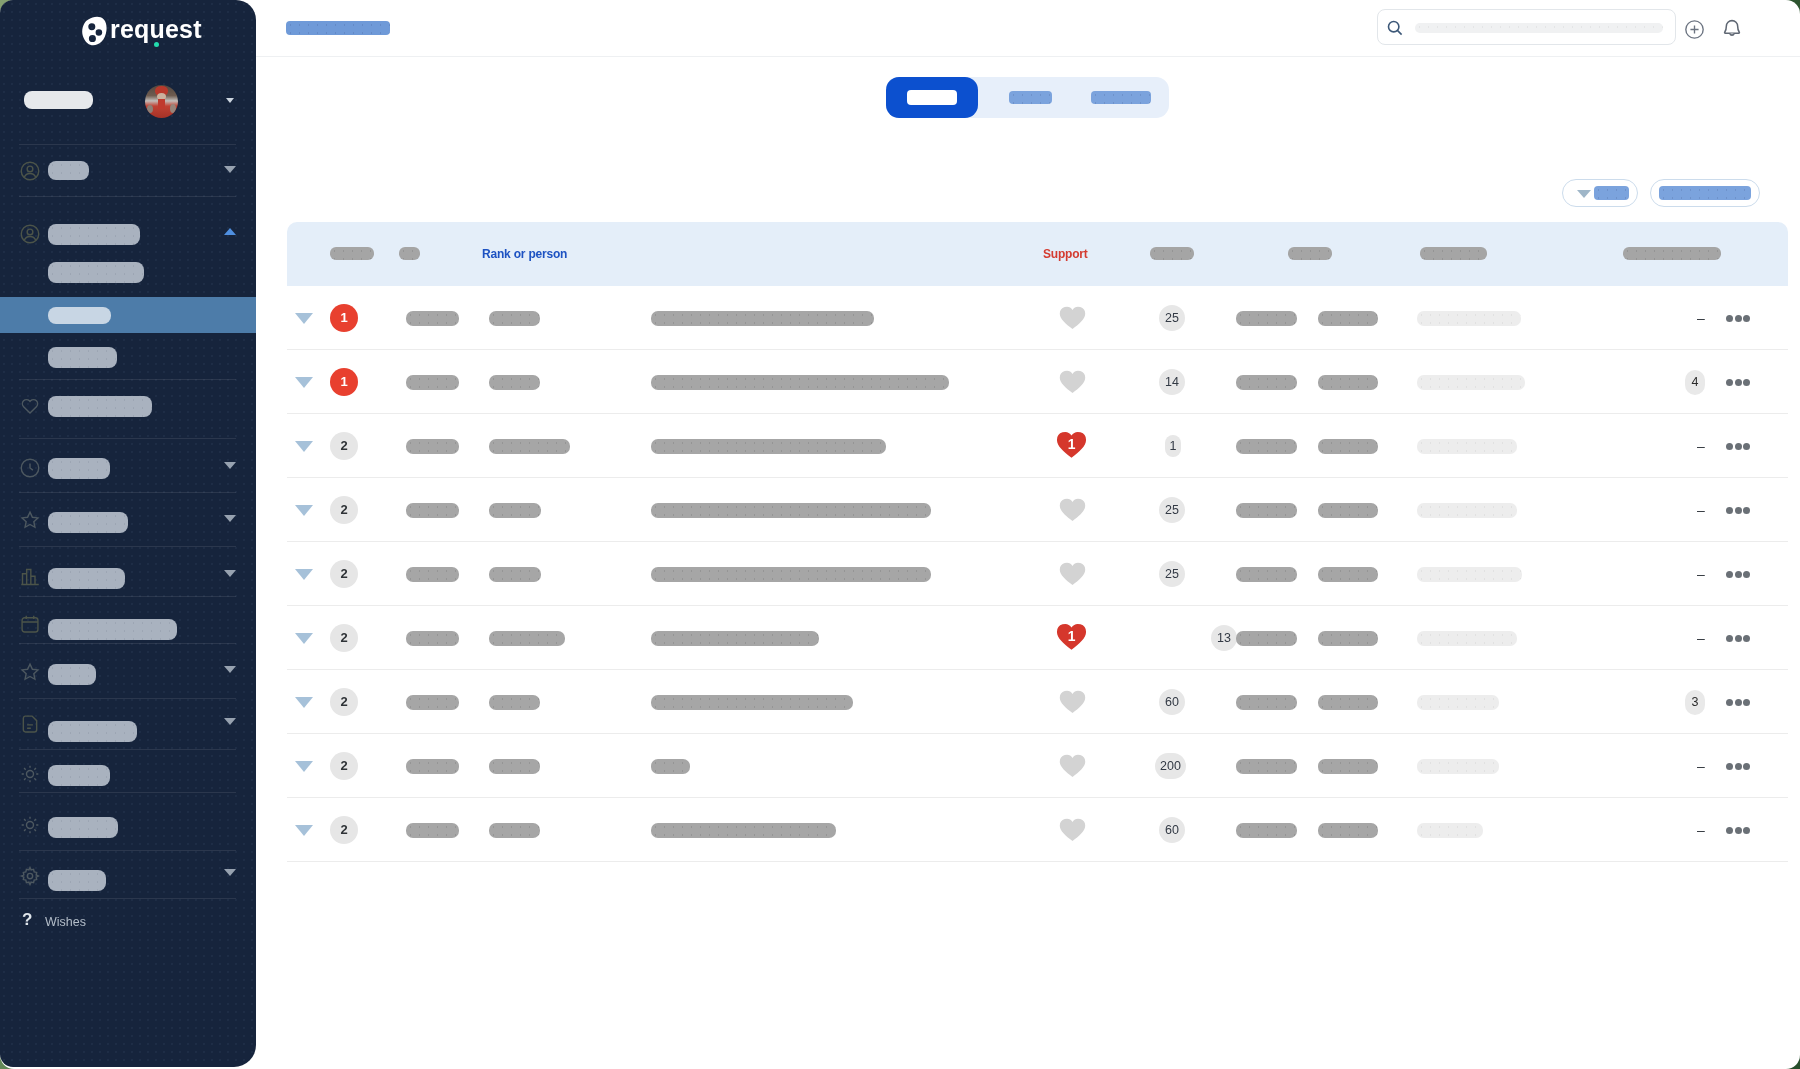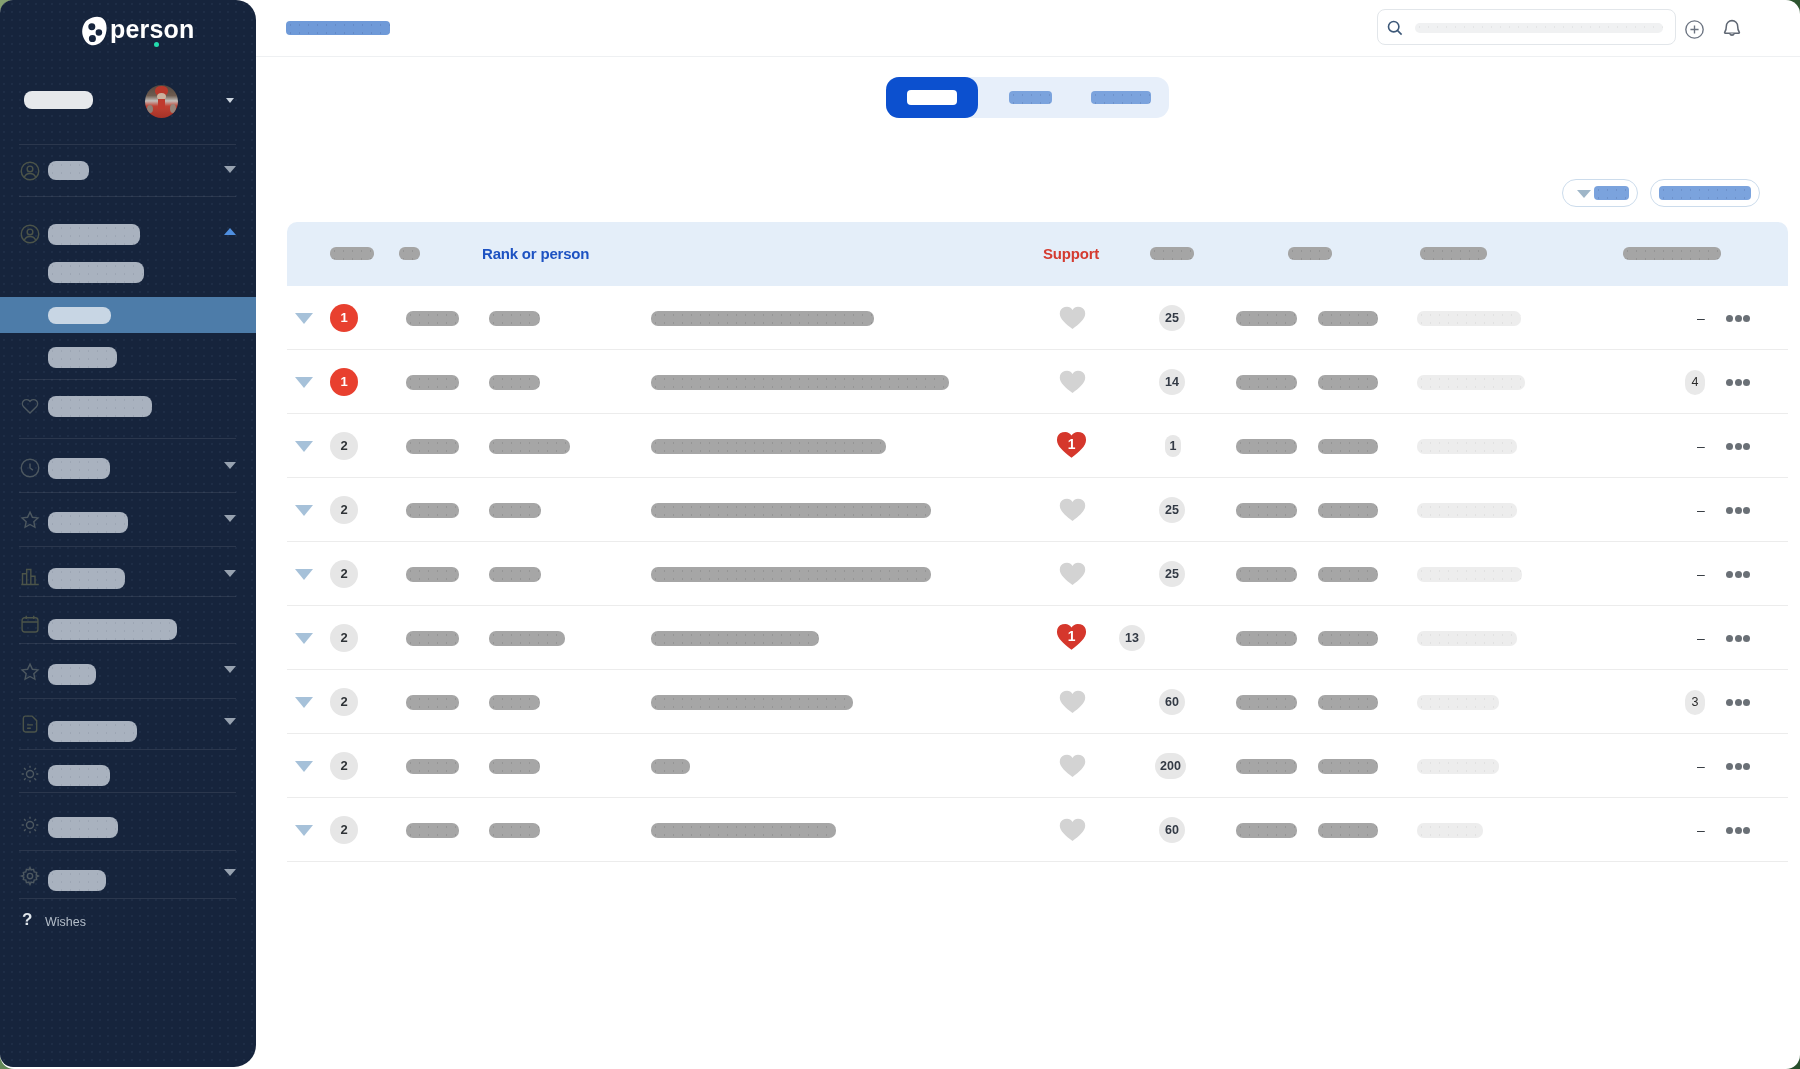--- a/index.html
+++ b/index.html
@@ -36,57 +36,57 @@
              background:#e7effa; border-radius:13px; }
   .tabactive { position:absolute; left:0; top:0; width:92px; height:41px;
                background:#0c50cf; border-radius:13px; }
   .btn { position:absolute; height:28px; border:1px solid #ccdcec; border-radius:14px; background:#fff; }
 
   
   .thead { position:absolute; left:287px; top:222px; width:1501px; height:64px;
            background:#e4eef9; border-radius:10px 10px 0 0; }
   .hbar { position:absolute; top:25px; height:13px; border-radius:6px; background:#a5a5a5;
          background-image:radial-gradient(rgba(0,0,0,0.10) 1px, rgba(0,0,0,0) 1.1px); background-size:9px 8px; }
-  .htext { position:absolute; top:0; height:72px; line-height:64px; font-size:15px; font-weight:bold; letter-spacing:-0.2px; }
+  .htext { position:absolute; top:0; height:72px; line-height:64px; font-size:12px; font-weight:bold; letter-spacing:-0.2px; }
   .row { position:absolute; left:287px; width:1501px; height:64px; border-bottom:1px solid #ececec; background:#fff; }
   .caret { position:absolute; left:8px; top:27px; width:0; height:0;
            border-left:9px solid transparent; border-right:9px solid transparent;
            border-top:11px solid #a6c1d9; }
   .num { position:absolute; left:43px; top:18px; width:28px; height:28px; border-radius:50%;
          background:#e6e6e6; color:#2f3337; font-size:13px; font-weight:bold;
          text-align:center; line-height:28px; }
   .num.red { background:#e8402f; color:#fff; }
   .bar { position:absolute; top:25px; height:15px; border-radius:7px; background:#a6a6a6;
          background-image:radial-gradient(rgba(0,0,0,0.10) 1px, rgba(0,0,0,0) 1.1px); background-size:9px 8px; }
   .lightbar { position:absolute; top:25px; height:15px; border-radius:7px; background:#ededed;
          background-image:radial-gradient(rgba(0,0,0,0.05) 1px, rgba(0,0,0,0) 1.1px); background-size:9px 8px; }
   .heart { position:absolute; left:772px; top:20px; width:27px; height:24px; }
   .heart.red { left:769px; top:17px; width:31px; height:28px; }
   .wish { position:absolute; top:19px; height:26px; min-width:26px; padding:0 5px; border-radius:13px;
-          background:#e7e7e7; color:#333a45; font-size:12.5px; font-weight:bold; text-align:center; line-height:26px; }
+          background:#e7e7e7; color:#333a45; font-size:12.5px; font-weight:normal; text-align:center; line-height:26px; }
   .dash { position:absolute; left:1404px; top:0; width:20px; height:64px; line-height:64px;
           text-align:center; color:#3a3f45; font-size:14px; }
   .mini { position:absolute; left:1398px; top:20px; width:20px; height:25px; border-radius:10px;
           background:#e9e9e9; color:#2b2b2b; font-size:12.5px; text-align:center; line-height:25px; }
   .dots { position:absolute; left:1439px; top:29px; display:flex; gap:1.5px; }
   .dots i { width:7px; height:7px; border-radius:50%; background:#6a7076; }
 </style>
 </head>
 <body>
 <div class="stage">
   <div class="card"></div>
   <div class="side" id="side">
 
     <svg style="position:absolute;left:82px;top:16px" width="25" height="30" viewBox="0 0 25 30">
       <path fill="#fff" fill-rule="evenodd" d="M10.5 1.6 C14.2 0.2 18.8 0.4 21.6 3.2 C24.4 6 24.9 10.6 24.4 14.8 C23.9 19 22.4 23 19.4 25.8 C16.4 28.6 11.9 30.2 8.2 28.8 C4.5 27.4 1.6 23.2 0.6 19 C-0.4 14.8 0.5 10.4 2.6 7 C4.3 4.3 7.2 2.8 10.5 1.6 Z
          M9.7 7.2 a3.5 3.5 0 1 0 0.2 7 a3.5 3.5 0 1 0 -0.2 -7 Z
          M16.8 13.2 a3.3 3.3 0 1 0 0.2 6.6 a3.3 3.3 0 1 0 -0.2 -6.6 Z
          M10.3 19.1 a3.5 3.5 0 1 0 0.2 7 a3.5 3.5 0 1 0 -0.2 -7 Z"></path>
     </svg>
-    <div style="position:absolute;left:110px;top:15px;color:#fff;font-size:25px;font-weight:bold;letter-spacing:0.2px">person</div>
+    <div style="position:absolute;left:110px;top:15px;color:#fff;font-size:25px;font-weight:bold;letter-spacing:0.2px">request</div>
     <div style="position:absolute;left:154px;top:42px;width:5px;height:5px;border-radius:50%;background:#23dcae"></div>
 
     <div class="sblock" style="left:24px;top:91px;width:69px;height:18px;background:#e6e9ec"></div>
     <div style="position:absolute;left:145px;top:85px;width:33px;height:33px;border-radius:50%;overflow:hidden;background:linear-gradient(180deg,#52463e 0%,#6e5c50 32%,#c3beba 48%,#c04133 64%,#a53227 100%)">
       <div style="position:absolute;left:10px;top:1px;width:13px;height:10px;border-radius:45%;background:#b8392c"></div>
       <div style="position:absolute;left:12px;top:8px;width:9px;height:7px;border-radius:50%;background:#cbb19e"></div>
       <div style="position:absolute;left:13px;top:14px;width:7px;height:10px;background:#c03a2e"></div>
       <div style="position:absolute;left:2px;top:20px;width:6px;height:8px;border-radius:50%;background:#8c8077"></div>
       <div style="position:absolute;left:25px;top:19px;width:6px;height:9px;border-radius:50%;background:#97847a"></div>
     </div>
@@ -344,21 +344,21 @@
     <div class="row" style="top:606px">
       <div class="caret"></div>
         <div class="num">2</div>
       <div class="bar" style="left:119px;width:53px"></div>
       <div class="bar" style="left:202px;width:76px"></div>
       <div class="bar" style="left:364px;width:168px"></div>
       <svg class="heart red" viewBox="0 0 29 26">
           <path fill="#d5372c" d="M14.5 25 C7 19.2 0.9 14.2 0.9 8.4 A7.4 7.4 0 0 1 14.5 4.2 A7.4 7.4 0 0 1 28.1 8.4 C28.1 14.2 22 19.2 14.5 25 Z"></path>
           <text x="14.5" y="16.5" text-anchor="middle" fill="#fff" font-size="13" font-weight="bold" font-family="Liberation Sans">1</text>
         </svg>
-      <div class="wish" style="left:832px">13</div>
+      <div class="wish" style="left:924px">13</div>
       <div class="bar" style="left:949px;width:61px"></div>
       <div class="bar" style="left:1031px;width:60px"></div>
       <div class="lightbar" style="left:1130px;width:100px"></div>
       <div class="dash">–</div>
       <div class="dots">
           <i></i>
           <i></i>
           <i></i>
         </div>
     </div>

